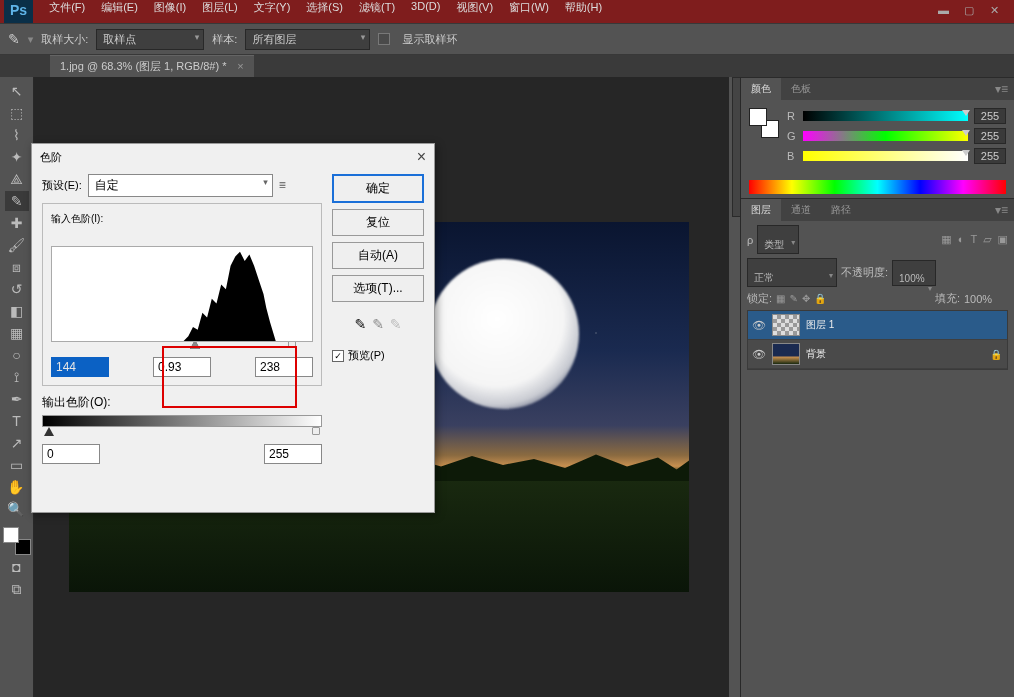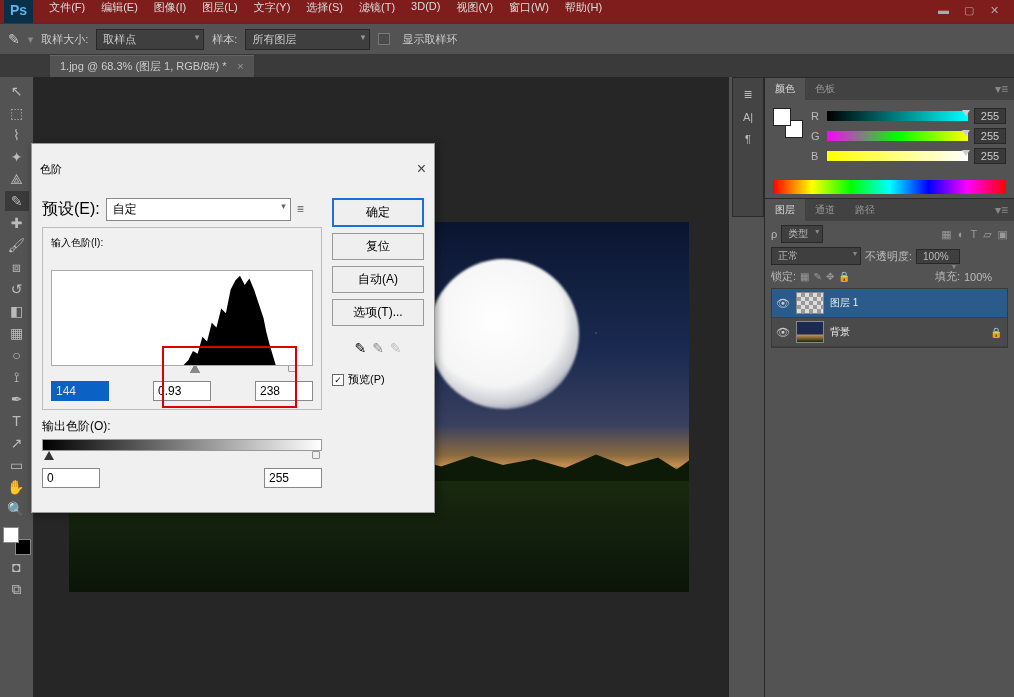--- a/index.html
+++ b/index.html
@@ -22,21 +22,21 @@
 .tool.active{background:#3a3a3a}
 .fgbg{position:relative;width:28px;height:28px;margin-top:6px}
 .fgbg .sw{position:absolute;width:16px;height:16px;border:1px solid #888}
 .fgbg .fg{background:#fff;left:0;top:0;z-index:2}
 .fgbg .bg{background:#000;right:0;bottom:0}
 .canvas-area{position:absolute;left:34px;top:0;width:695px;bottom:0;background:#262626;overflow:hidden}
 .artwork{position:absolute;left:35px;top:145px;width:620px;height:370px;background:linear-gradient(to bottom,#0a1530 0%,#1a2a50 35%,#3a4060 55%,#8a6a40 63%,#c89050 66%,#1a2a10 68%,#0a1508 100%)}
 .moon{position:absolute;left:58%;top:10%;width:150px;height:150px;border-radius:50%;background:radial-gradient(circle at 45% 40%,#fff 0%,#f5f5f5 55%,rgba(240,240,240,.8) 70%,rgba(200,200,200,0) 85%);filter:blur(1px)}
 .treeline{position:absolute;left:0;right:0;top:62%;height:30px;background:#0d1a08;clip-path:polygon(0 100%,2% 20%,5% 60%,8% 10%,12% 50%,15% 5%,20% 40%,25% 15%,30% 60%,35% 20%,40% 50%,45% 10%,50% 55%,55% 20%,60% 50%,65% 15%,70% 45%,75% 25%,80% 55%,85% 10%,90% 50%,95% 20%,98% 60%,100% 30%,100% 100%)}
 .stars{position:absolute;inset:0;background-image:radial-gradient(1px 1px at 10% 10%,#fff,transparent),radial-gradient(1px 1px at 30% 25%,#ddd,transparent),radial-gradient(1px 1px at 70% 15%,#fff,transparent),radial-gradient(1px 1px at 85% 30%,#ccc,transparent),radial-gradient(1px 1px at 50% 8%,#fff,transparent),radial-gradient(1px 1px at 20% 40%,#ddd,transparent);opacity:.6}
-.right-panels{position:absolute;right:0;top:0;width:250px;bottom:0;background:#535353;border-left:1px solid #282828}
+.right-panels{position:absolute;right:0;top:0;width:274px;bottom:0;background:#535353;border-left:1px solid #282828}
 .rp-iconbar{position:absolute;right:250px;top:0;width:32px;height:140px;background:#444;border:1px solid #2a2a2a;display:flex;flex-direction:column;align-items:center;gap:10px;padding-top:10px;color:#bbb}
 .panel{border-top:1px solid #2a2a2a}
 .panel-tabs{display:flex;background:#424242;height:22px;align-items:center}
 .ptab{padding:4px 10px;color:#999;cursor:pointer;font-size:10px}
 .ptab.active{background:#535353;color:#ddd}
 .panel-menu{margin-left:auto;margin-right:6px;color:#888;font-size:12px;cursor:pointer}
 .color-panel{padding:8px;display:flex;gap:8px}
 .color-swatches{position:relative;width:30px;height:30px}
 .color-swatches .sw{position:absolute;width:18px;height:18px;border:1px solid #222}
 .color-swatches .fg{background:#fff;left:0;top:0;z-index:2}
@@ -46,46 +46,46 @@
 .slider-row .lbl{color:#bbb;width:10px}
 .slider-row .track{flex:1;height:10px;position:relative}
 .slider-row .track.r{background:linear-gradient(to right,#000,cyan)}
 .slider-row .track.g{background:linear-gradient(to right,magenta,#0f0,#ff0)}
 .slider-row .track.b{background:linear-gradient(to right,#ff0,#fff)}
 .slider-row .handle{position:absolute;right:-2px;top:-1px;width:0;height:0;border-left:4px solid transparent;border-right:4px solid transparent;border-top:6px solid #ccc}
 .slider-row .val{width:32px;background:#3a3a3a;color:#ccc;text-align:center;padding:1px 0;border:1px solid #282828}
 .spectrum{height:14px;margin:4px 8px;background:linear-gradient(to right,red,#ff0,#0f0,cyan,blue,magenta,red)}
 .layers-panel{padding:4px 6px}
 .layer-controls{display:flex;gap:4px;align-items:center;color:#bbb;margin-bottom:4px}
-.layer-controls .dd{background:#3f3f3f;border:1px solid #282828;padding:1px 14px 1px 6px;position:relative;font-size:10px}
+.layer-controls .dd{background:#3f3f3f;border:1px solid #282828;padding:12px 14px 1px 6px;position:relative;font-size:10px}
 .layer-controls .dd::after{content:"▾";position:absolute;right:3px;color:#888;font-size:8px}
 .layer-controls .icons{display:flex;gap:6px;margin-left:auto}
 .layer-controls .icons span{color:#999;font-size:11px;cursor:pointer}
 .lockrow{display:flex;align-items:center;gap:4px;color:#bbb;font-size:10px;margin-bottom:4px}
 .lockrow .icons{display:flex;gap:4px}
 .lockrow .icons span{color:#999;font-size:10px}
 .layer-list{border:1px solid #3a3a3a;background:#4a4a4a}
 .layer-row{display:flex;align-items:center;padding:3px 4px;gap:6px;border-bottom:1px solid #3f3f3f}
 .layer-row.active{background:#2a5b8a}
 .layer-row .eye{color:#ccc;font-size:11px;width:14px;cursor:pointer}
 .layer-row .thumb{width:28px;height:22px;border:1px solid #888;background:#ddd}
 .layer-row .thumb.checker{background-image:linear-gradient(45deg,#999 25%,transparent 25%,transparent 75%,#999 75%),linear-gradient(45deg,#999 25%,#ddd 25%,#ddd 75%,#999 75%);background-size:8px 8px;background-position:0 0,4px 4px}
 .layer-row .thumb.bgimg{background:linear-gradient(to bottom,#1a2a50 60%,#c89050 65%,#1a2a10 100%)}
 .layer-row .name{color:#eee;font-size:10px}
 .layer-row .lock{margin-left:auto;color:#bbb;font-size:10px}
 
 
 .dialog{position:absolute;left:31px;top:143px;width:404px;height:370px;background:#f0f0f0;border:1px solid #999;color:#000;box-shadow:2px 2px 8px rgba(0,0,0,.4);z-index:100}
-.dlg-title{padding:16px 8px;font-size:12px;display:flex;align-items:center}
+.dlg-title{padding:4px 8px;font-size:12px;display:flex;align-items:center}
 .dlg-title .close{margin-left:auto;font-size:16px;cursor:pointer;color:#444}
 .dlg-body{display:flex;padding:4px 10px;gap:10px}
 .dlg-left{flex:1}
 .dlg-right{width:92px;display:flex;flex-direction:column;gap:6px}
 .dlg-row{display:flex;align-items:center;gap:6px;margin-bottom:6px}
-.dlg-row label{font-size:16px}
+.dlg-row label{font-size:11px}
 .dlg-select{background:#fff;border:1px solid #888;padding:2px 16px 2px 6px;position:relative;font-size:12px}
 .dlg-select::after{content:"▾";position:absolute;right:4px;color:#666;font-size:9px}
 .dlg-select.wide{width:185px}
 .dlg-select.med{width:90px}
 .fieldset{border:1px solid #bbb;padding:8px;position:relative;margin-top:4px}
 .fieldset .legend{position:absolute;top:-8px;left:8px;background:#f0f0f0;padding:0 4px;font-size:12px;display:flex;align-items:center;gap:6px}
 .histogram{height:96px;background:#fff;border:1px solid #aaa;margin-top:20px;position:relative;overflow:hidden}
 .histo-svg{position:absolute;bottom:0;left:0;right:0;height:100%}
 .redbox{position:absolute;border:2px solid #d00;pointer-events:none}
 .redbox.r1{left:130px;top:202px;width:135px;height:62px}

